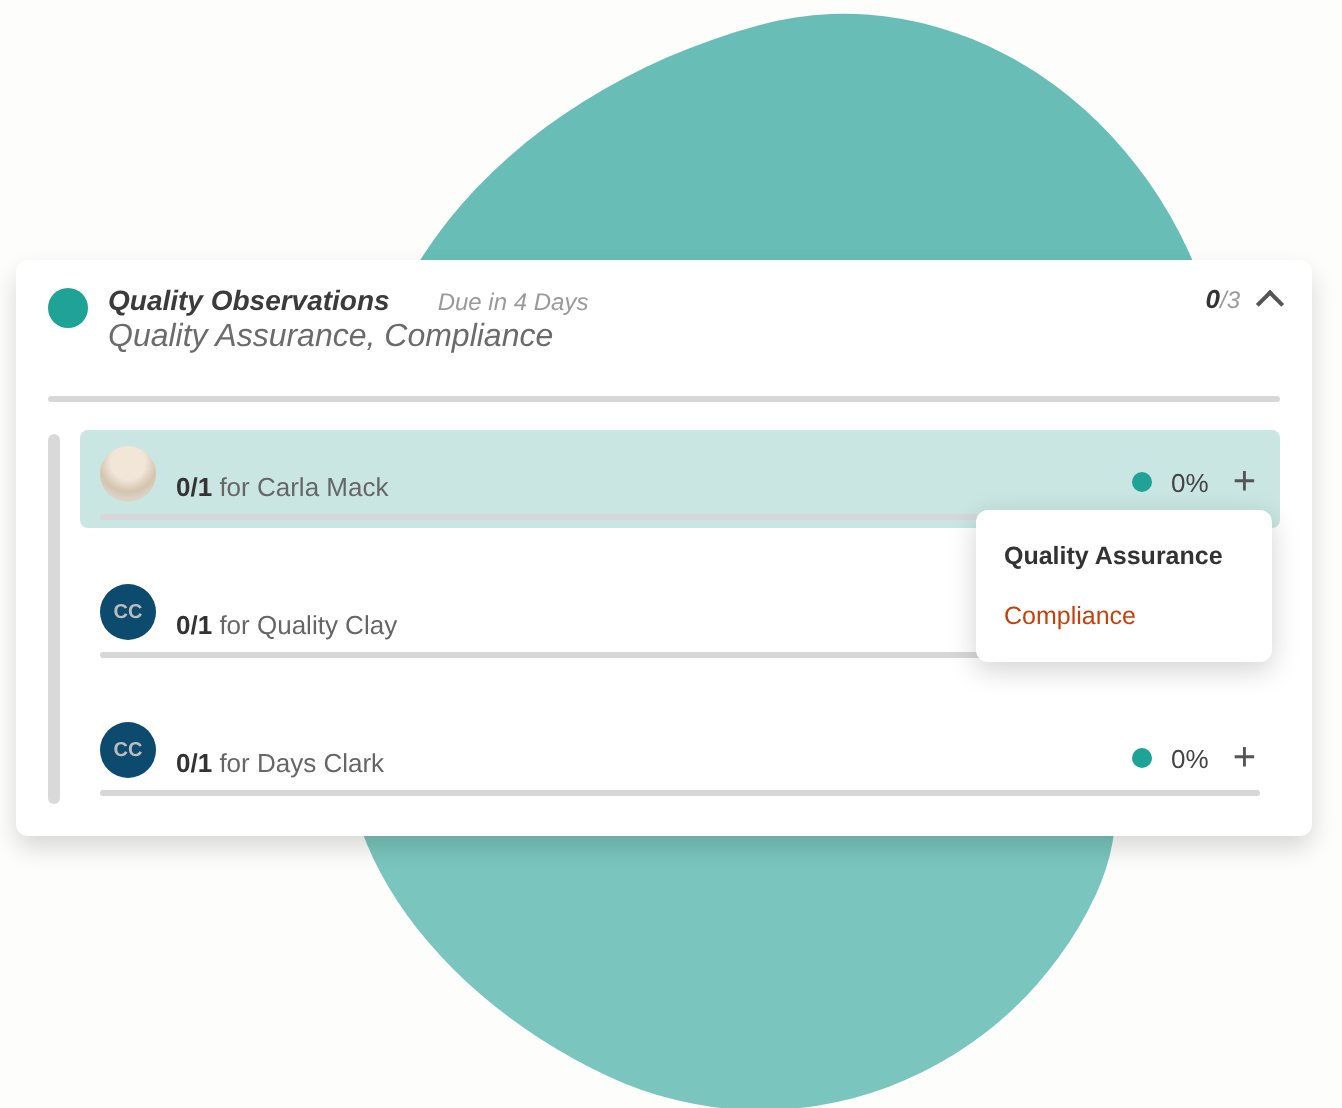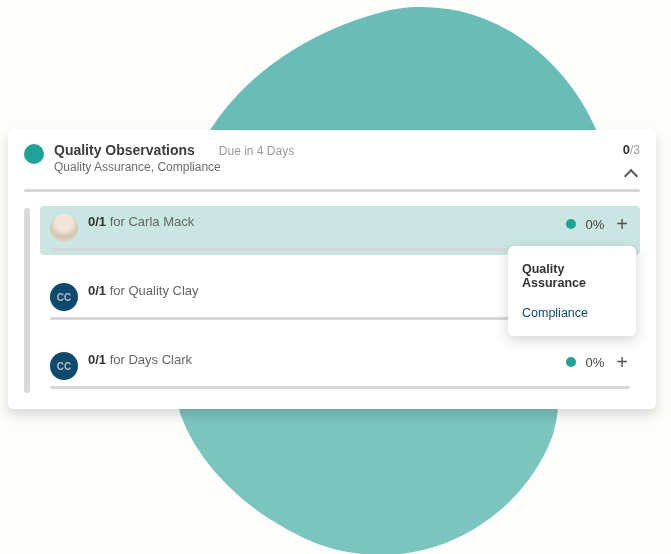--- a/index.html
+++ b/index.html
@@ -37,37 +37,38 @@
     width: 648px;
     background: #ffffff;
     border-radius: 6px;
     box-shadow: 0 6px 12px rgba(0,0,0,0.15);
     padding: 12px 16px 16px 16px;
   }
   .card-header {
     display: flex;
     align-items: flex-start;
     gap: 10px;
-    margin-bottom: 8px;
+    margin-bottom: 20px;
+    font-style: italic;
   }
   .header-dot {
     width: 20px; height: 20px;
     border-radius: 50%;
     background: #1fa396;
     flex-shrink: 0;
     margin-top: 2px;
   }
   .header-text { flex: 1; }
   .title-row { display: flex; align-items: baseline; gap: 8px; }
   .title { font-weight: 700; font-size: 14px; color: #3b3b3b; }
   .due { font-size: 12px; color: #9a9a9a; padding-left: 16px; }
-  .subtitle { font-size: 12px; color: #6b6b6b; margin-top: 2px; }
+  .subtitle { font-size: 16px; color: #6b6b6b; margin-top: 2px; }
   .header-right {
     display: flex; align-items: center; gap: 10px;
-    font-size: 13px; color: #555; flex-direction: column;
+    font-size: 13px; color: #555;
   }
   .header-count-strong { font-weight: 700; color: #333; }
   .header-count-total { color: #9a9a9a; font-size: 12px; }
   .chevron-up {
     width: 10px; height: 10px;
     border-left: 2px solid #555; border-top: 2px solid #555;
     transform: rotate(45deg);
     margin-top: 4px;
     cursor: pointer;
   }
@@ -84,21 +85,21 @@
     border-radius: 3px;
     margin-top: 2px;
   }
   .row-list { flex: 1; display: flex; flex-direction: column; gap: 20px; }
   .row {
     position: relative;
     border-radius: 4px;
     padding: 8px 10px 4px 10px;
   }
   .row.highlight { background: #c9e6e2; }
-  .row-main { display: flex; align-items: flex-start; gap: 10px; }
+  .row-main { display: flex; align-items: flex-end; gap: 10px; }
   .avatar {
     width: 28px; height: 28px; border-radius: 50%;
     background: #0c4a6e;
     display: flex; align-items: center; justify-content: center;
     font-size: 10px; font-weight: 600; color: #bdbdbd;
     flex-shrink: 0;
     overflow: hidden;
   }
   .avatar.photo { background: radial-gradient(circle at 50% 30%, #f2e6d8 35%, #d4c4b0 60%, #e8e8e8 100%); }
   .row-label { font-size: 13px; color: #666; }
@@ -110,31 +111,31 @@
     font-size: 20px; font-weight: 400; color: #555;
     cursor: pointer; line-height: 1; padding: 0 2px;
   }
   .row-bar {
     height: 3px; background: #d7d7d7; border-radius: 2px;
     margin-top: 6px;
   }
   .popover {
     position: absolute;
     top: 40px; right: 4px;
-    width: 128px;
+    width: 148px;
     background: #fff;
     border-radius: 6px;
     box-shadow: 0 4px 14px rgba(0,0,0,0.18);
     padding: 8px 0;
     z-index: 5;
   }
   .popover-item {
     padding: 8px 14px;
     font-size: 12.5px;
-    color: #0c4a6e;
+    color: #c2410c;
     cursor: pointer;
   }
   .popover-item.bold { font-weight: 600; color: #333; }
 </style>
 </head>
 <body>
 
 <div class="bg-shape s1"></div>
 <div class="bg-shape s2"></div>
 

